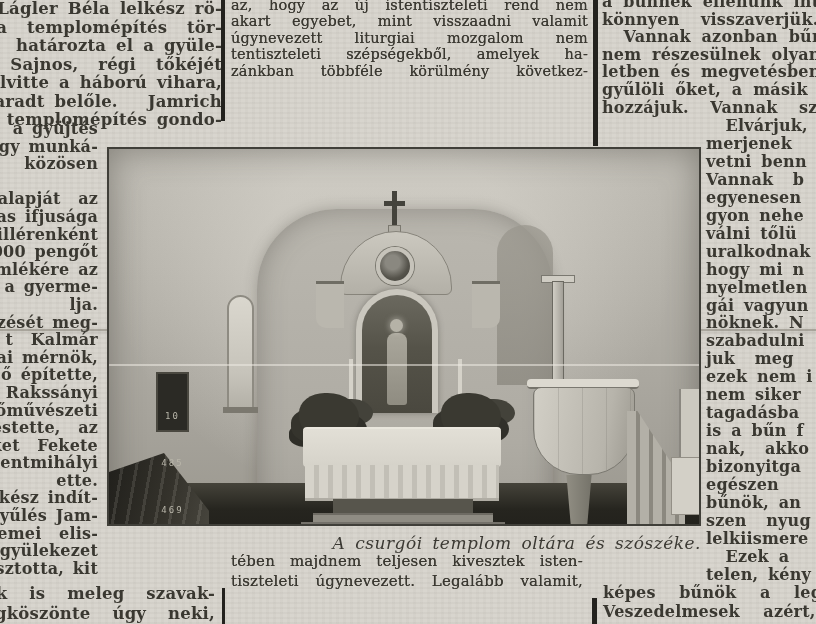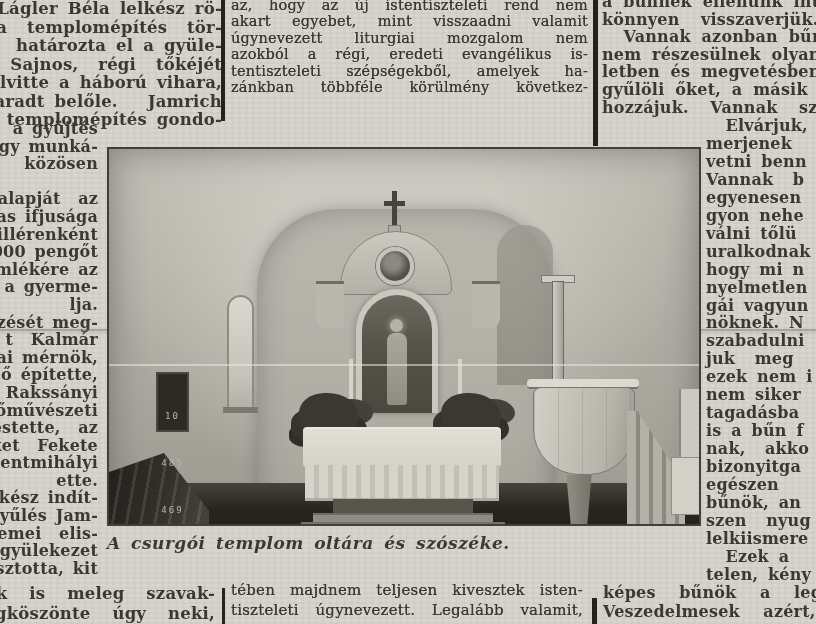--- a/index.html
+++ b/index.html
@@ -17,21 +17,21 @@
   .col { position:absolute; }
   .tline { white-space:pre; }
   .tline:empty::before { content:" "; }
 
   .col-left-top   { left:-180px; top:0px;    width:402px; font-size:16.5px; line-height:18.5px; font-weight:bold; word-spacing:4px; letter-spacing:.2px; }
   .col-left-top .tline, .col-left-side .tline, .col-left-bottom .tline { text-align:right; }
   .col-left-side  { left:-200px; top:120px;  width:298px; font-size:16px;   line-height:17.6px; font-weight:bold; word-spacing:3px; letter-spacing:.2px; }
   .col-left-bottom{ left:-181px; top:584px;  width:396px; font-size:16.5px; line-height:20px;   font-weight:bold; word-spacing:5px; letter-spacing:.2px; }
 
   .col-mid-top    { left:231px; top:-3px;   width:357px; font-size:14.5px; line-height:16.4px; word-spacing:2px; letter-spacing:.2px; text-shadow:0 0 .6px #4a4840; }
-  .col-mid-bottom { left:231px; top:581px;  width:352px; font-size:15px;   line-height:19.5px; word-spacing:2px; letter-spacing:.2px; text-shadow:0 0 .6px #4a4840; }
+  .col-mid-bottom { left:231px; top:552px;  width:352px; font-size:15px;   line-height:19.5px; word-spacing:2px; letter-spacing:.2px; text-shadow:0 0 .6px #4a4840; }
   .col-mid-top .tline, .col-mid-bottom .tline { white-space:normal; text-align:justify; text-align-last:justify; }
 
   .col-right-top   { left:602px; top:-7px;  width:300px; font-size:16px; line-height:17.6px;  font-weight:bold; word-spacing:5px; letter-spacing:.2px; }
   .col-right-side  { left:706px; top:117px; width:200px; font-size:16px; line-height:17.95px; font-weight:bold; word-spacing:4px; letter-spacing:.2px; }
   .col-right-bottom{ left:603px; top:584px; width:300px; font-size:16px; line-height:18.5px;  font-weight:bold; word-spacing:6px; letter-spacing:.2px; }
 
   
   .divider { position:absolute; background:#23221e; }
   .d-lt { left:221px; top:0;     width:4px; height:121px; }
   .d-rt { left:593px; top:0;     width:5px; height:146px; }
@@ -120,22 +120,22 @@
              clip-path:polygon(15% 0, 85% 0, 70% 100%, 30% 100%);
              background:linear-gradient(90deg,#979489,#6f6d64); }
   .stairs  { left:518px; top:228px; width:58px; height:126px;
              background:repeating-linear-gradient(90deg,#b3b0a7 0 9px,#8b887f 9px 13px);
              clip-path:polygon(0 0, 18% 0, 100% 58%, 100% 100%, 0 100%); }
   .robj1   { left:570px; top:206px; width:22px; height:126px; background:#ccc9c0; border-left:2px solid #8a8780; box-sizing:border-box; }
   .robj2   { left:562px; top:274px; width:30px; height:58px;  background:#d3d0c7; border:1px solid #938f86; box-sizing:border-box; }
   .photo-crease { left:0; top:181px; width:590px; height:2px; background:rgba(236,233,225,.55); }
 
   
-  .caption { position:absolute; left:107px; top:533px; width:594px; text-align:left;
-             font-style:italic; font-weight:bold; font-size:17px; letter-spacing:.5px;
+  .caption { position:absolute; left:107px; top:533px; width:594px; text-align:right;
+             font-style:italic; font-weight:normal; font-size:17px; letter-spacing:.5px;
              word-spacing:4px; color:#3b3933; }
 </style>
 </head>
 <body>
 
 <div class="page">
 
   <div class="col col-left-top">
       <div class="tline">Lágler Béla lelkész rö-</div>
       <div class="tline">a  templomépítés  tör-</div>
@@ -175,21 +175,20 @@
     </div>
   <div class="col col-left-bottom">
       <div class="tline">üspök  is  meleg  szavak-</div>
       <div class="tline">megköszönte  úgy  neki,</div>
     </div>
 
   <div class="col col-mid-top">
       <div class="tline">az, hogy az új istentiszteleti rend nem</div>
       <div class="tline">akart egyebet, mint visszaadni valamit</div>
       <div class="tline">úgynevezett liturgiai mozgalom nem</div>
-      <div class="tline">azokból a régi, eredeti evangélikus is-</div>
       <div class="tline">tentiszteleti szépségekből, amelyek ha-</div>
       <div class="tline">zánkban többféle körülmény következ-</div>
     </div>
   <div class="col col-mid-bottom">
       <div class="tline">tében majdnem teljesen kivesztek isten-</div>
       <div class="tline">tiszteleti úgynevezett. Legalább valamit,</div>
     </div>
 
   <div class="col col-right-top">
       <div class="tline">a bűnnek ellenünk inté</div>

